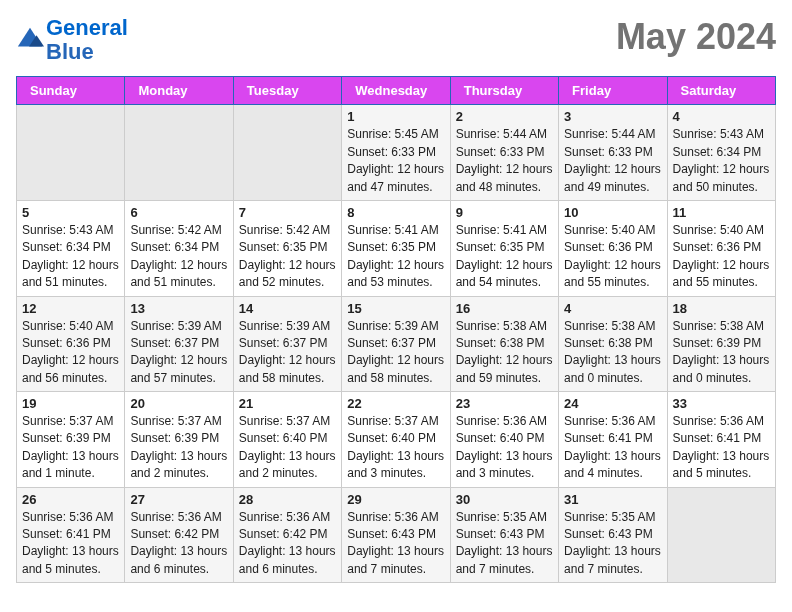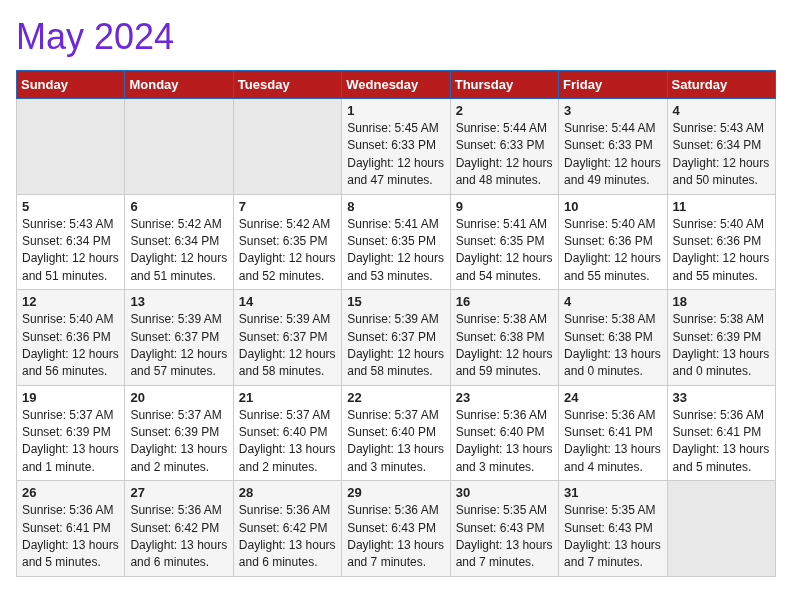--- a/index.html
+++ b/index.html
@@ -32,38 +32,38 @@
     .logo-icon {
       width: 28px;
       height: 28px;
       margin-right: 2px;
     }
     .title-block {
       text-align: right;
     }
     .month-title {
       font-size: 36px;
-      font-weight: normal;
-      color: #6d28d9;
+      font-weight: bold;
+      color: #737373;
     }
     .location-title {
       font-size: 16px;
       color: #444;
     }
     table {
       width: 100%;
       border-collapse: collapse;
       table-layout: fixed;
     }
     thead th {
-      background: #b91c1c;
+      background: #d946ef;
       color: #fff;
       font-size: 13px;
       font-weight: bold;
-      padding: 6px 4px;
+      padding: 6px 13px;
       text-align: left;
       border: 1px solid #2566b8;
     }
     tbody td {
       vertical-align: top;
       border: 1px solid #ccc;
       padding: 4px 5px;
       font-size: 11px;
       color: #222;
       height: 80px;
@@ -83,20 +83,30 @@
       color: #222;
     }
     .empty-cell {
       background: #e8e8e8 !important;
     }
   </style>
 </head>
 <body>
 
 <div class="header">
+  <div class="logo">
+    <svg class="logo-icon" viewBox="0 0 30 30">
+      <polygon points="15,2 28,22 2,22" fill="#2566b8"></polygon>
+      <polygon points="22,10 30,22 14,22" fill="#1a4a8a"></polygon>
+    </svg>
+    <div class="logo-text">
+      <div><span>General</span></div>
+      <div><span style="color:#2566b8">Blue</span></div>
+    </div>
+  </div>
   <div class="title-block">
     <div class="month-title">May 2024</div>
   </div>
 </div>
 
 <table>
   <thead>
     <tr>
     <th>Sunday</th>
         <th>Monday</th>

